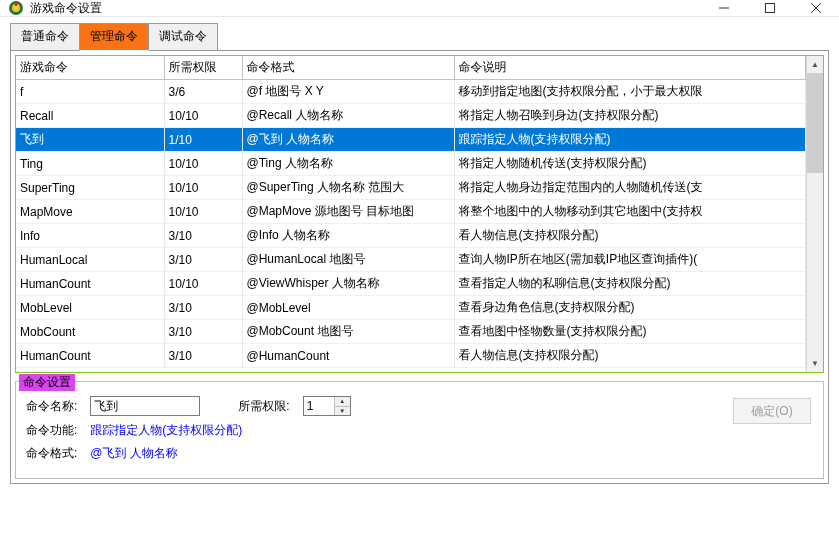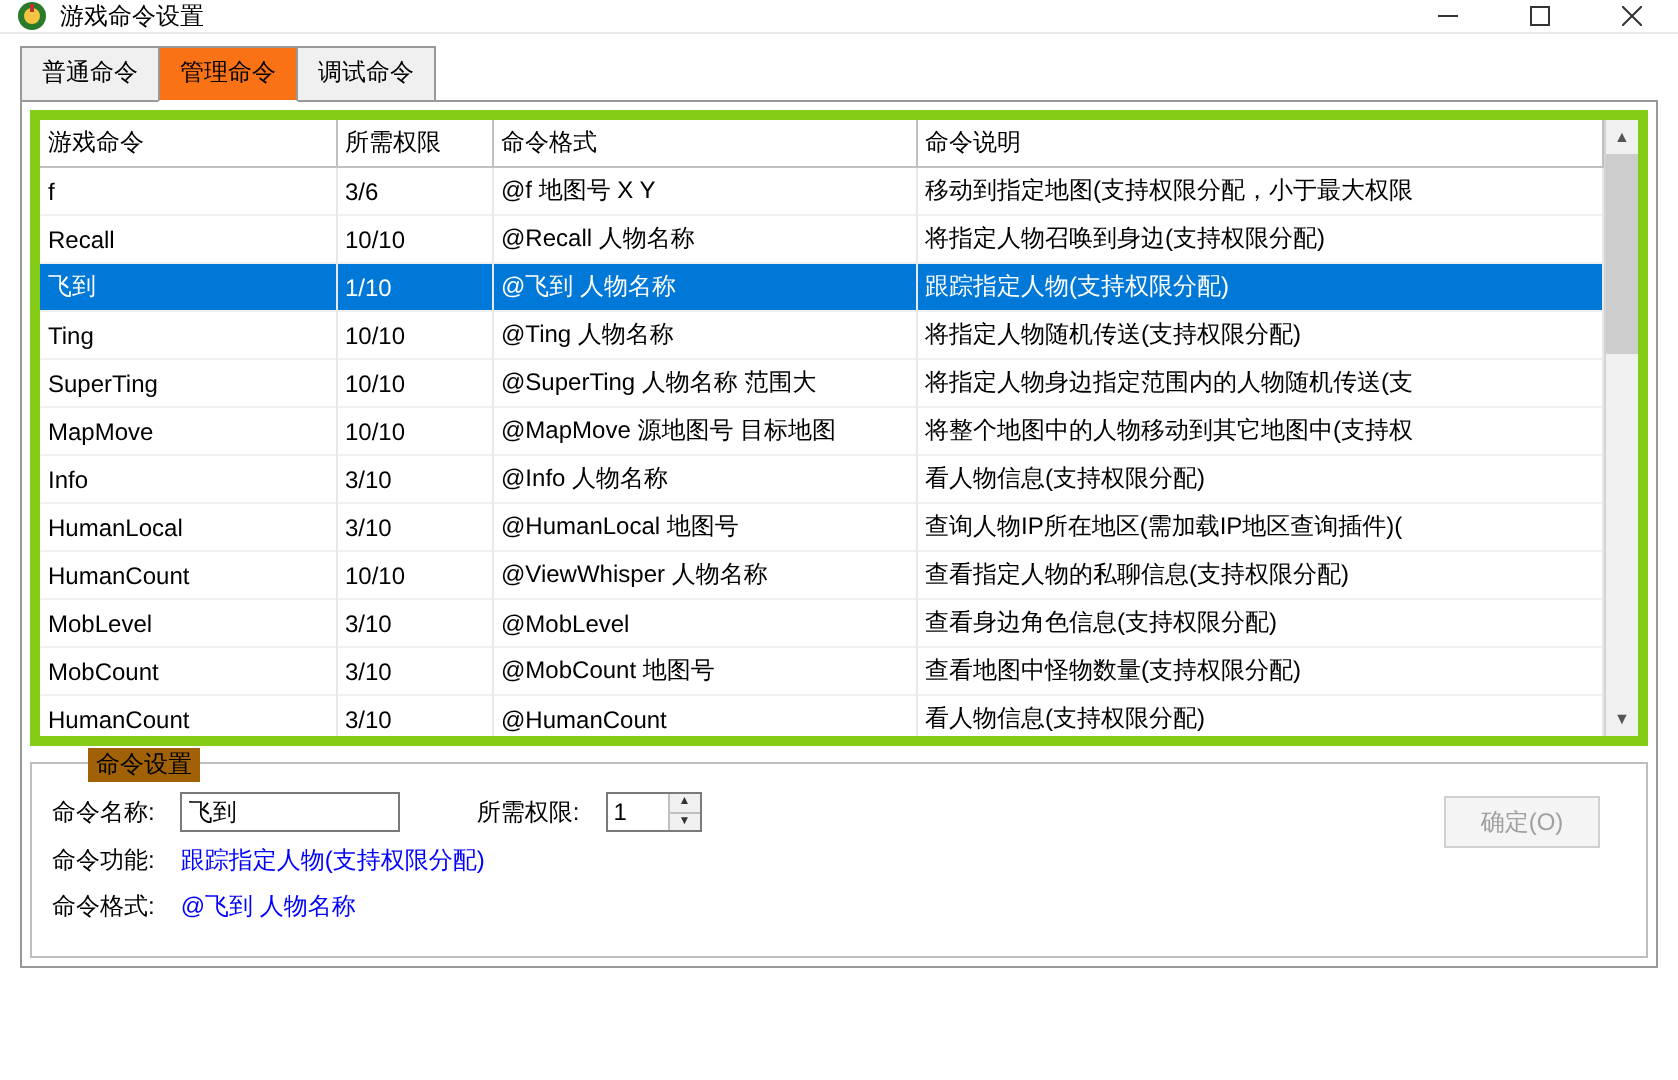--- a/index.html
+++ b/index.html
@@ -66,21 +66,21 @@
     .tab-panel {
       border: 1px solid #999;
       margin-top: -1px;
       background: #fff;
       padding: 4px;
       position: relative;
       z-index: 1;
     }
     
     .table-wrap {
-      border: 5px solid #84cc16;
+      border: 1px solid #84cc16;
       height: 318px;
       overflow: hidden;
       position: relative;
       display: flex;
       background: #fff;
     }
     .table-scroll {
       flex: 1;
       overflow-x: hidden;
       overflow-y: hidden;
@@ -149,22 +149,22 @@
 
     .settings-group {
       border: 1px solid #bfbfbf;
       margin-top: 8px;
       padding: 8px 10px 10px 10px;
       position: relative;
     }
     .group-title {
       position: absolute;
       top: -8px;
-      left: 28px;
-      background: #a16207;
+      left: 3px;
+      background: #d946ef;
       padding: 0 4px;
     }
     .row {
       display: flex;
       align-items: center;
       margin: 6px 0;
       gap: 13px;
     }
     .lbl { white-space: nowrap; }
     .txt-input {
@@ -204,21 +204,21 @@
       justify-content: center;
       font-size: 6px;
       color: #333;
     }
     .spin-btn:first-child { border-bottom: 1px solid #c0c0c0; }
 
     .blue-text { color: #0000ff; }
     
     .action-buttons {
       position: absolute;
-      right: 23px;
+      right: 12px;
       top: 16px;
       display: flex;
       flex-direction: column;
       gap: 14px;
     }
     .btn {
       width: 78px;
       height: 26px;
       border: 1px solid #adadad;
       background: #e1e1e1;

